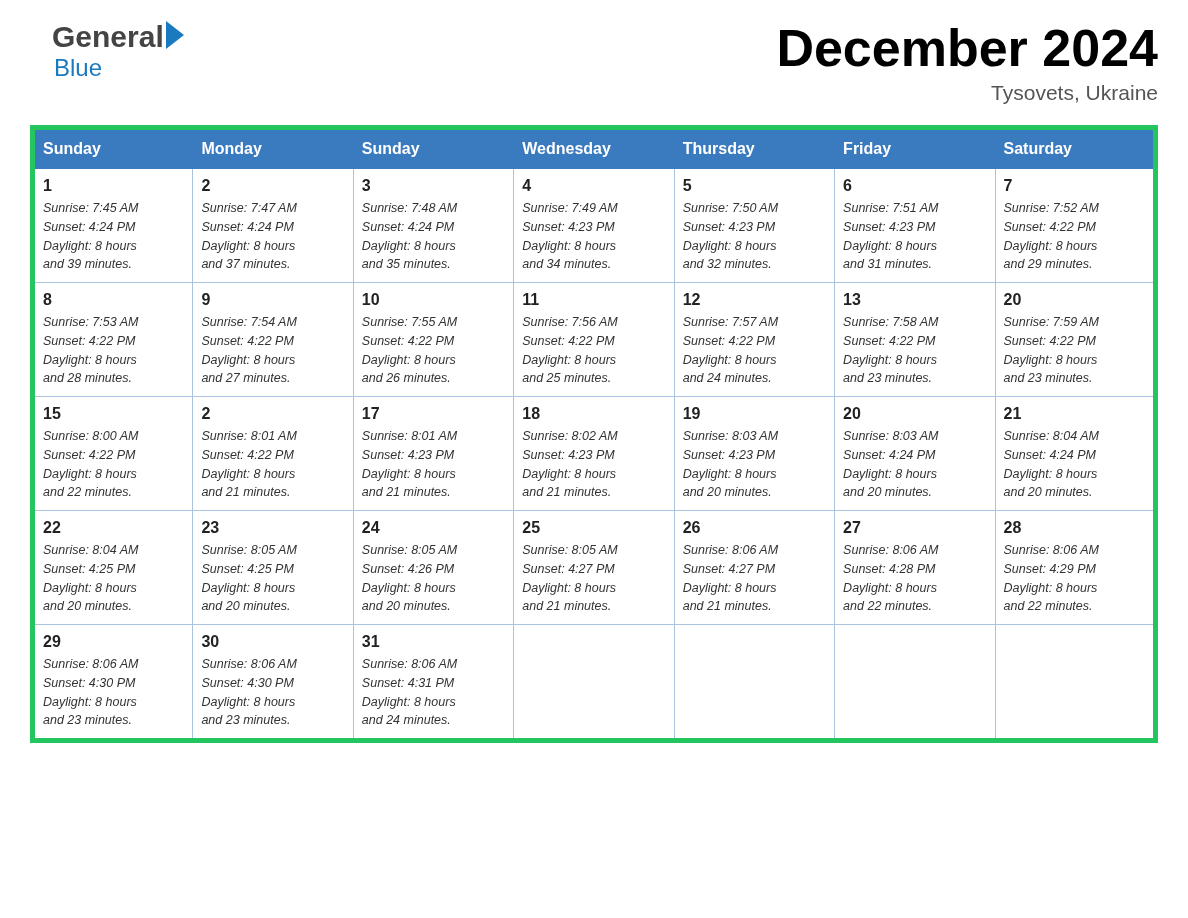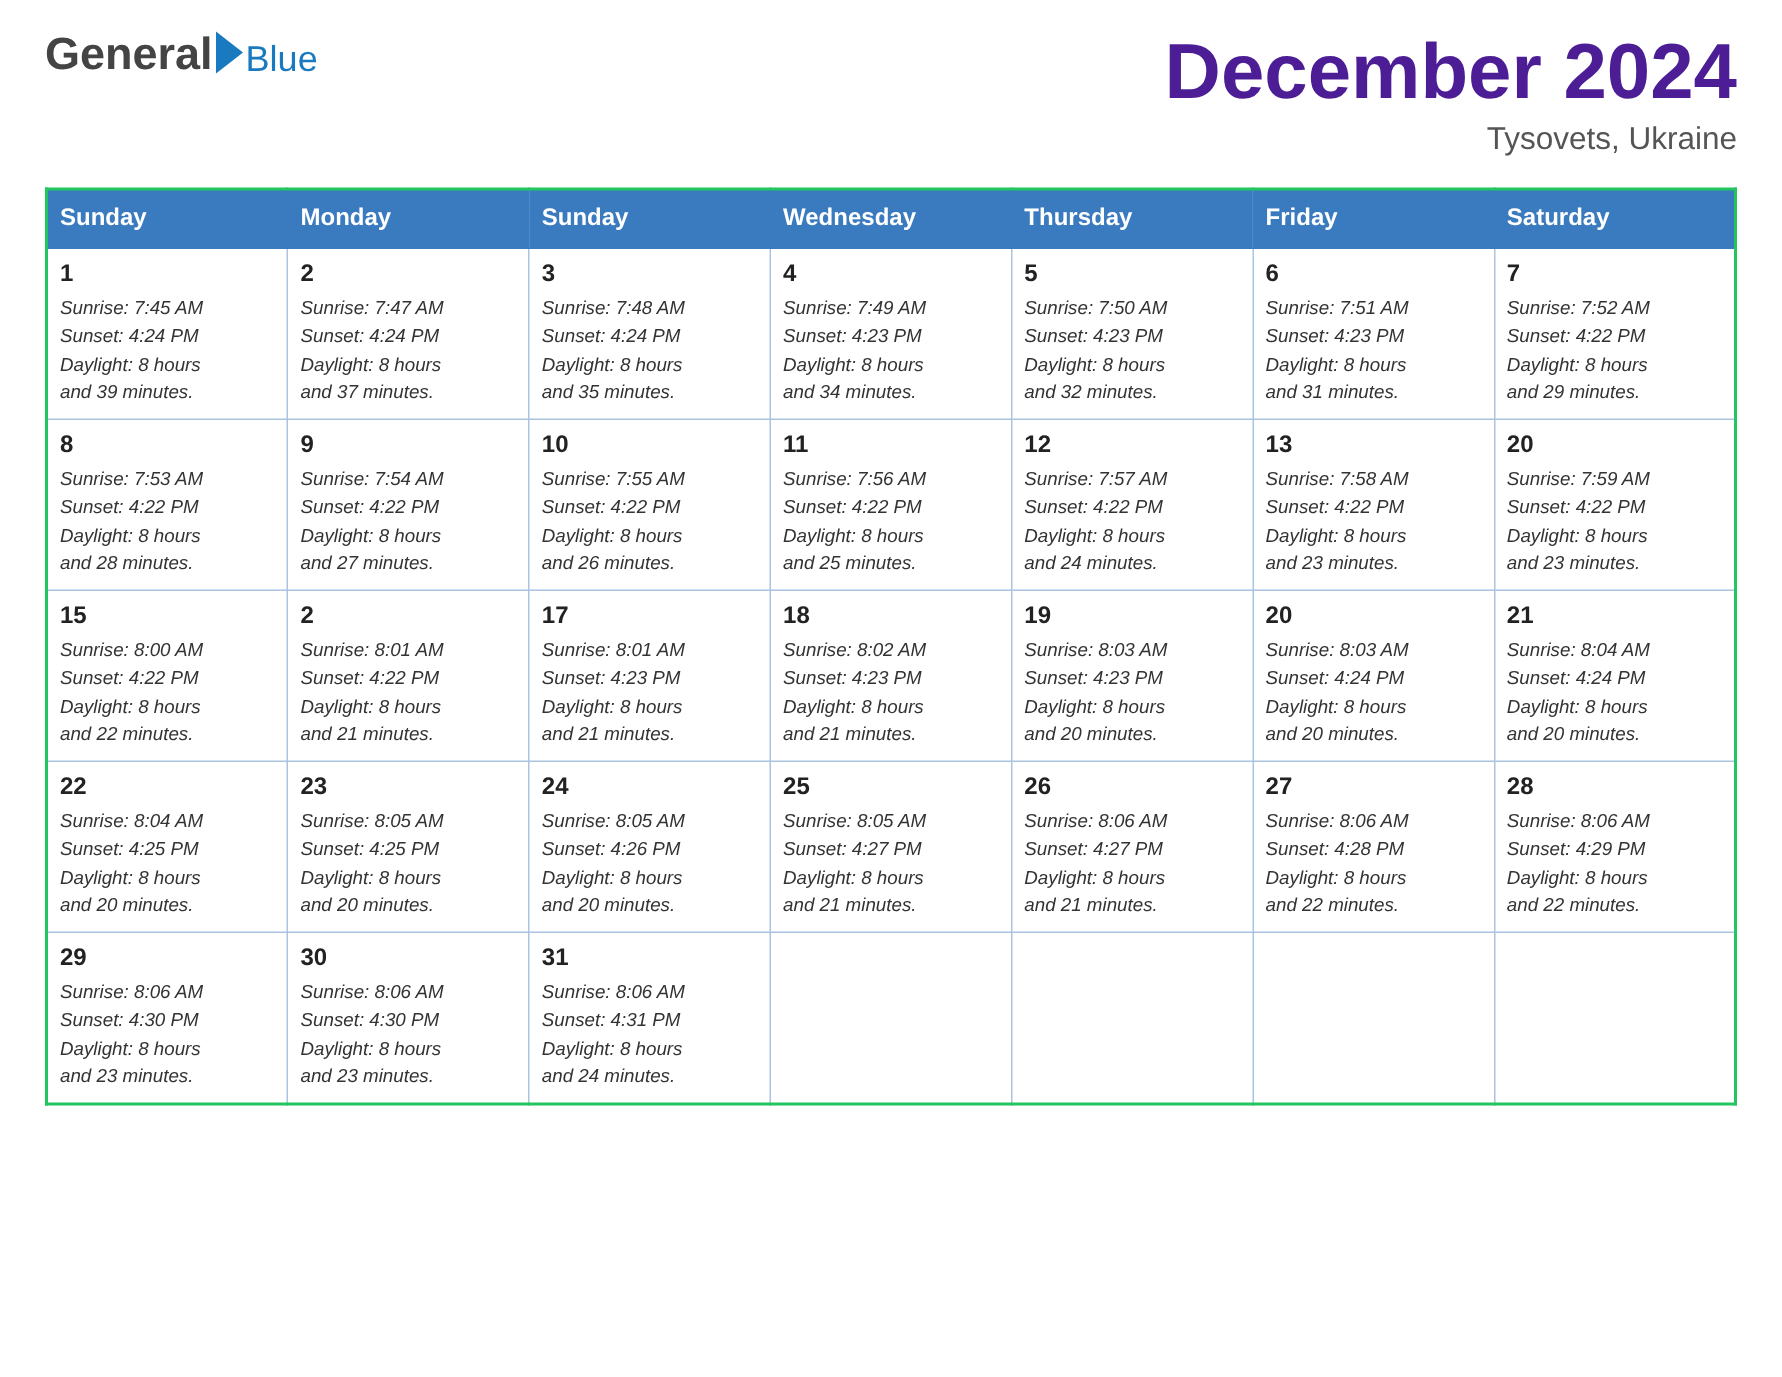--- a/index.html
+++ b/index.html
@@ -11,41 +11,42 @@
       padding: 20px 30px;
     }
     .header-area {
       display: flex;
       justify-content: space-between;
       align-items: flex-start;
       margin-bottom: 20px;
     }
     .logo {
       display: flex;
-      flex-direction: row;
-      align-items: flex-end;
+      flex-direction: column;
+      align-items: flex-start;
+      margin-left: 22px;
     }
     .title-area {
       text-align: right;
     }
     .month-title {
       font-size: 52px;
       font-weight: bold;
-      color: #4c1d95;
+      color: #000000;
       line-height: 1.1;
     }
     .location {
       font-size: 21px;
       color: #555;
       margin-top: 4px;
     }
     .calendar-table {
       width: 100%;
       border-collapse: collapse;
-      border: 2px solid #22c55e;
+      border: 5px solid #22c55e;
     }
     .calendar-table thead tr th {
       background-color: #3a7abf;
       color: #fff;
       font-size: 16px;
       font-weight: bold;
       padding: 10px 8px;
       text-align: left;
       border: 1px solid #3a7abf;
     }

